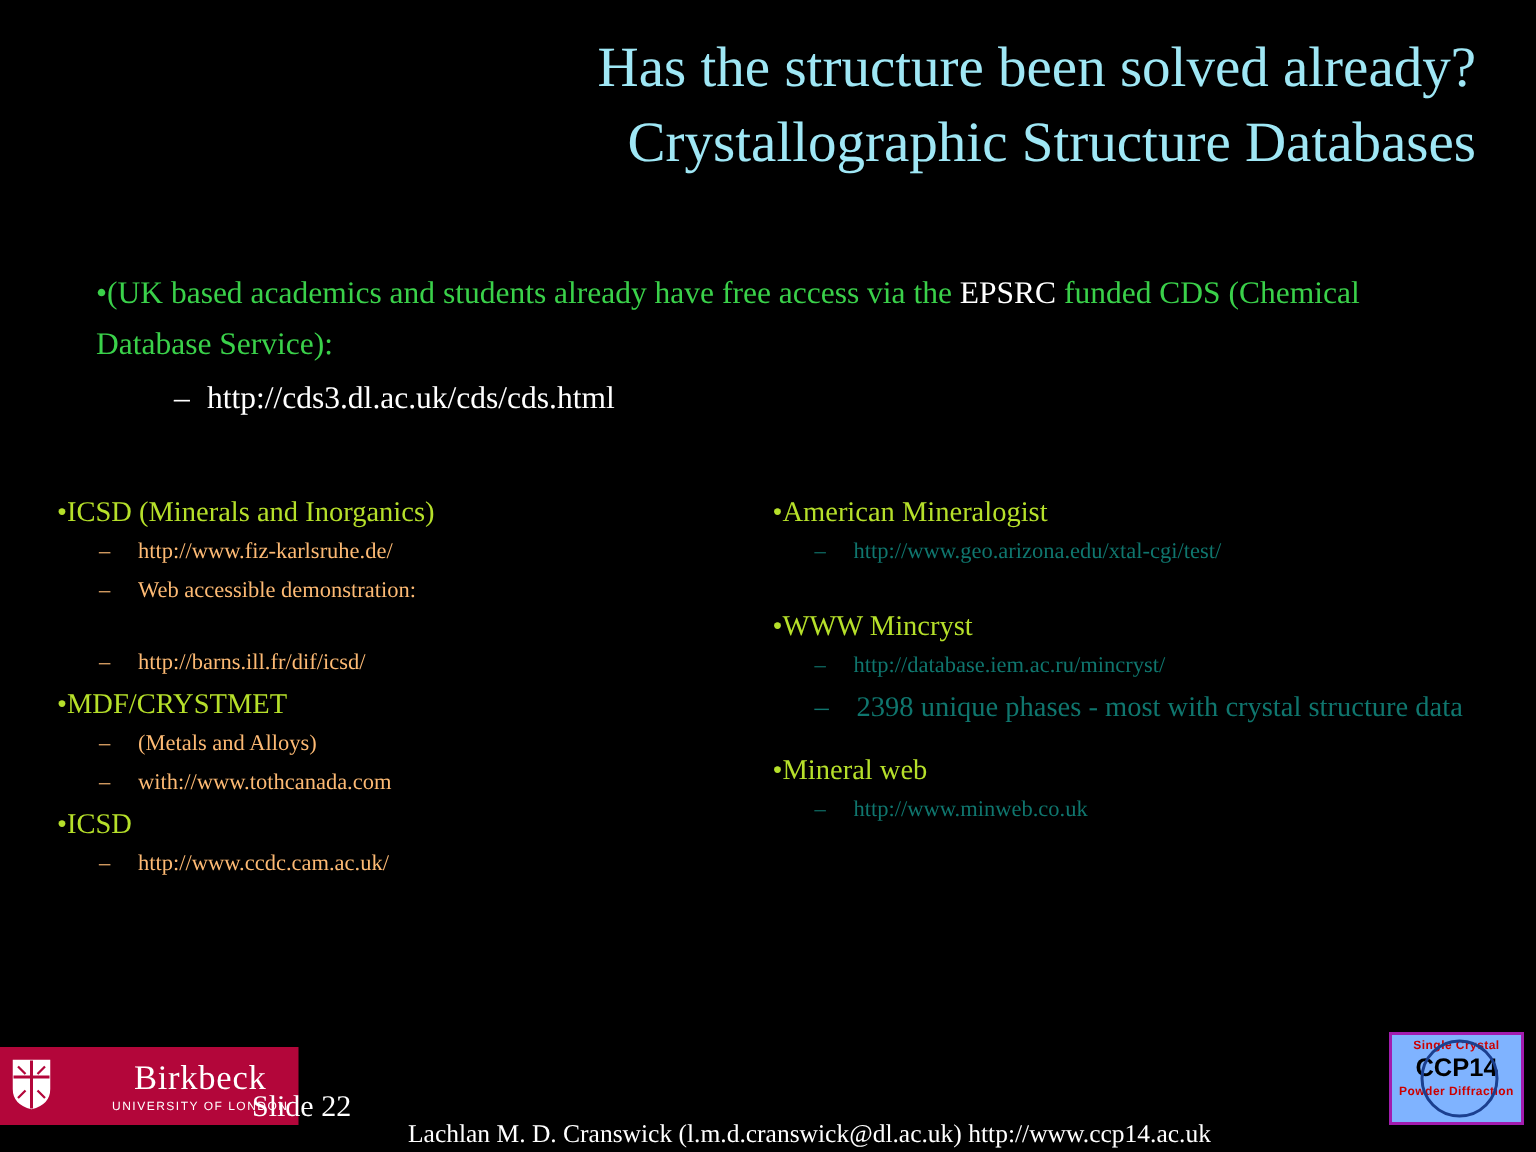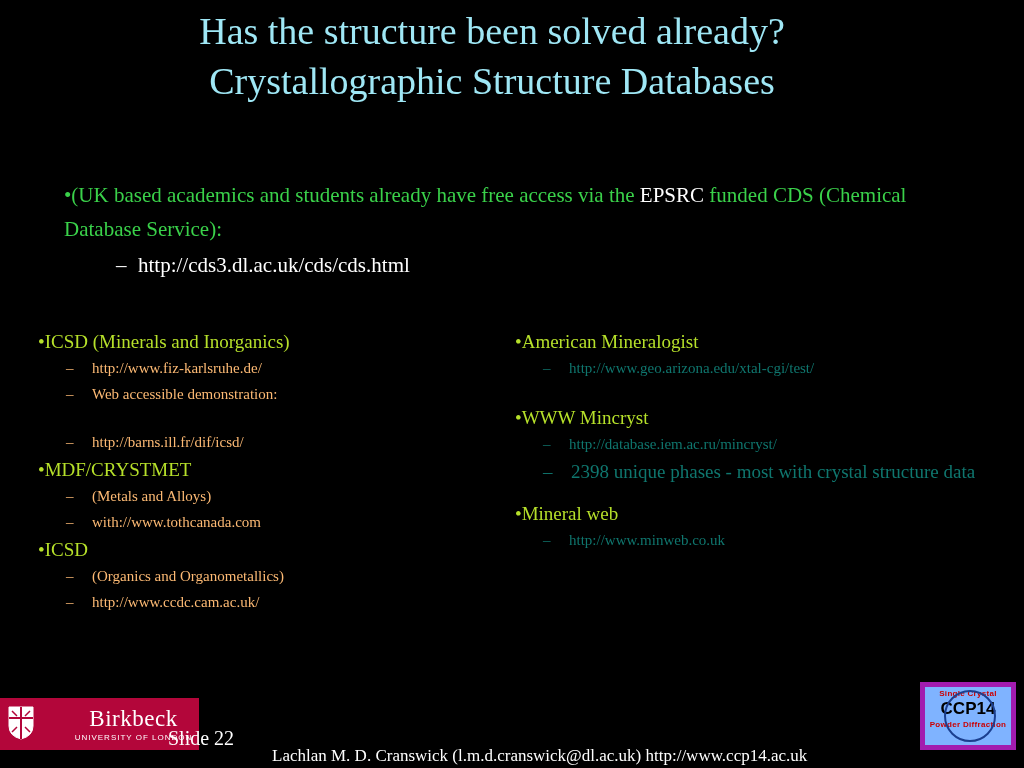--- a/index.html
+++ b/index.html
@@ -21,23 +21,23 @@
     left: 0; top: 0;
     width: 1024px;
     height: 768px;
     background: #000000;
   }
 
   
   .title-block {
     position: absolute;
     left: 0;
-    top: 6px;
+    top: 20px;
     width: 984px;
-    text-align: center;
+    text-align: right;
   }
   .title-line {
     font-family: "Liberation Serif", serif;
     font-size: 38px;
     line-height: 50px;
     color: #9fe7f5;
     white-space: nowrap;
   }
 
   
@@ -178,21 +178,21 @@
     white-space: nowrap;
   }
 
   .ccp14 {
     position: absolute;
     right: 8px;
     bottom: 18px;
     width: 86px;
     height: 58px;
     background: #7fb3ff;
-    border: 5px solid #a21caf;
+    border: 2px solid #a21caf;
     text-align: center;
     overflow: hidden;
   }
   .ccp14 .c-top {
     font-family: "Liberation Sans", sans-serif;
     font-size: 8px;
     font-weight: bold;
     color: #cc0000;
     margin-top: 2px;
     letter-spacing: .3px;
@@ -256,21 +256,20 @@
     <div class="lvl2"><span class="dash2">–</span><span>http://barns.ill.fr/dif/icsd/</span></div>
 
     <div class="lvl1"><span class="bdot">•</span><span>MDF/CRYSTMET</span></div>
 
     <div class="lvl2"><span class="dash2">–</span><span>(Metals and Alloys)</span></div>
 
     <div class="lvl2"><span class="dash2">–</span><span>with://www.tothcanada.com</span></div>
 
     <div class="lvl1"><span class="bdot">•</span><span>ICSD</span></div>
 
-    <div class="lvl2"><span class="dash2">–</span><span>(Organics and Organometallics)</span></div>
 
     <div class="lvl2"><span class="dash2">–</span><span>http://www.ccdc.cam.ac.uk/</span></div>
 
   </div>
 
   <div class="col col-right">
 
     <div class="lvl1"><span class="bdot">•</span><span>American Mineralogist</span></div>
 
     <div class="lvl2 white"><span class="dash2">–</span><span>http://www.geo.arizona.edu/xtal-cgi/test/</span></div>

